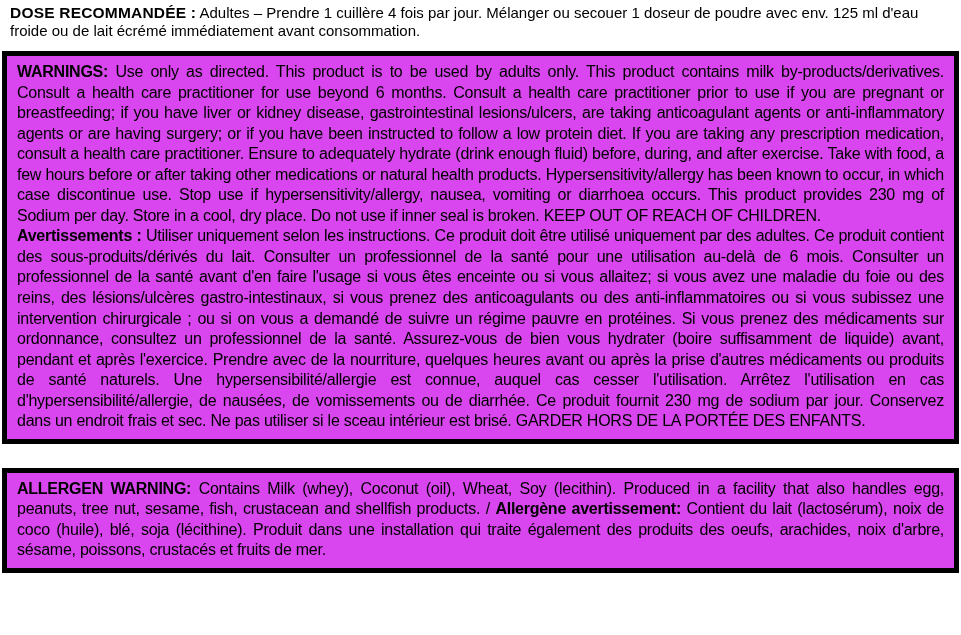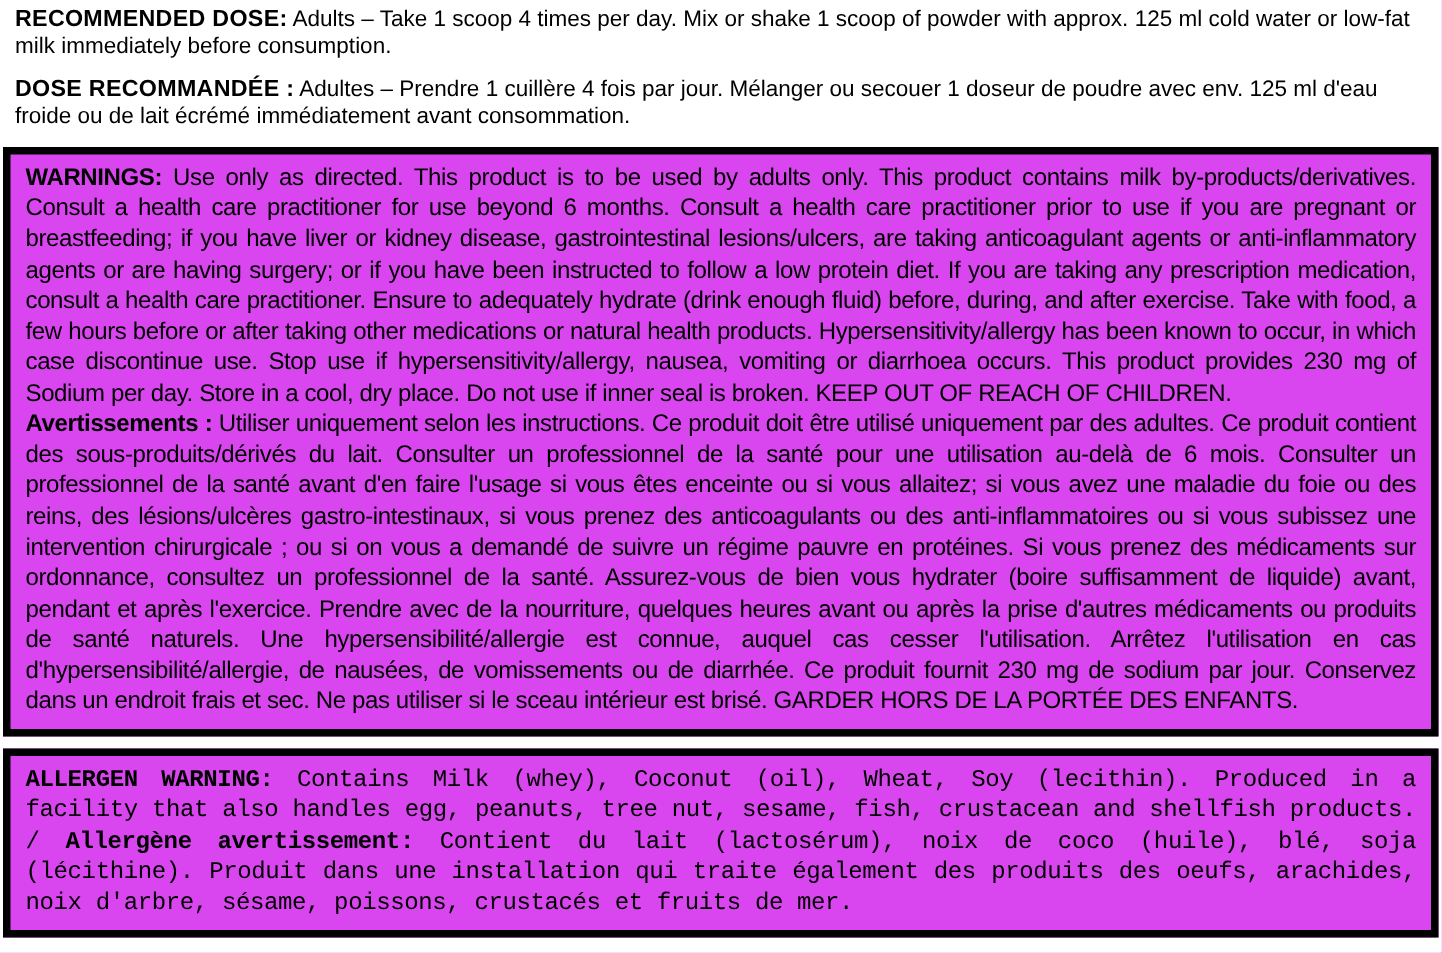--- a/index.html
+++ b/index.html
@@ -33,30 +33,29 @@
     background: #d946ef;
     padding: 6px 10px 7px 10px;
     text-align: justify;
     font-size: 16px;
     line-height: 1.285;
     letter-spacing: -0.25px;
     font-stretch: condensed;
   }
   .warnings-box { margin-top: 5px; }
   .warnings-box p + p { margin-top: 0; }
-  .allergen-box { margin-top: 8px; font-family: Liberation Mono, monospace; }
+  .allergen-box { margin-top: 24px; }
   .lead { font-weight: bold; }
 </style>
 </head>
 <body>
 
 <div class="label">
 
   <section class="dose-section">
-    <p class="dose-para"><strong class="lead">RECOMMENDED DOSE:</strong> <span>Adults – Take 1 scoop 4 times per day. Mix or shake 1 scoop of powder with approx. 125 ml cold water or low-fat milk immediately before consumption.</span></p>
     <p class="dose-para"><strong class="lead">DOSE RECOMMANDÉE :</strong> <span>Adultes – Prendre 1 cuillère 4 fois par jour. Mélanger ou secouer 1 doseur de poudre avec env. 125 ml d'eau froide ou de lait écrémé immédiatement avant consommation.</span></p>
   </section>
 
   <section class="box warnings-box">
     <p><strong class="lead">WARNINGS:</strong> <span>Use only as directed. This product is to be used by adults only. This product contains milk by-products/derivatives. Consult a health care practitioner for use beyond 6 months. Consult a health care practitioner prior to use if you are pregnant or breastfeeding; if you have liver or kidney disease, gastrointestinal lesions/ulcers, are taking anticoagulant agents or anti-inflammatory agents or are having surgery; or if you have been instructed to follow a low protein diet. If you are taking any prescription medication, consult a health care practitioner. Ensure to adequately hydrate (drink enough fluid) before, during, and after exercise. Take with food, a few hours before or after taking other medications or natural health products. Hypersensitivity/allergy has been known to occur, in which case discontinue use. Stop use if hypersensitivity/allergy, nausea, vomiting or diarrhoea occurs. This product provides 230 mg of Sodium per day. Store in a cool, dry place. Do not use if inner seal is broken. KEEP OUT OF REACH OF CHILDREN.</span></p>
     <p><strong class="lead">Avertissements :</strong> <span>Utiliser uniquement selon les instructions. Ce produit doit être utilisé uniquement par des adultes. Ce produit contient des sous-produits/dérivés du lait. Consulter un professionnel de la santé pour une utilisation au-delà de 6 mois. Consulter un professionnel de la santé avant d'en faire l'usage si vous êtes enceinte ou si vous allaitez; si vous avez une maladie du foie ou des reins, des lésions/ulcères gastro-intestinaux, si vous prenez des anticoagulants ou des anti-inflammatoires ou si vous subissez une intervention chirurgicale ; ou si on vous a demandé de suivre un régime pauvre en protéines. Si vous prenez des médicaments sur ordonnance, consultez un professionnel de la santé. Assurez-vous de bien vous hydrater (boire suffisamment de liquide) avant, pendant et après l'exercice. Prendre avec de la nourriture, quelques heures avant ou après la prise d'autres médicaments ou produits de santé naturels. Une hypersensibilité/allergie est connue, auquel cas cesser l'utilisation. Arrêtez l'utilisation en cas d'hypersensibilité/allergie, de nausées, de vomissements ou de diarrhée. Ce produit fournit 230 mg de sodium par jour. Conservez dans un endroit frais et sec. Ne pas utiliser si le sceau intérieur est brisé. GARDER HORS DE LA PORTÉE DES ENFANTS.</span></p>
   </section>
 
   <section class="box allergen-box">
     <p><strong class="lead">ALLERGEN WARNING:</strong> <span>Contains Milk (whey), Coconut (oil), Wheat, Soy (lecithin). Produced in a facility that also handles egg, peanuts, tree nut, sesame, fish, crustacean and shellfish products. /</span> <strong class="lead">Allergène avertissement:</strong> <span>Contient du lait (lactosérum), noix de coco (huile), blé, soja (lécithine). Produit dans une installation qui traite également des produits des oeufs, arachides, noix d'arbre, sésame, poissons, crustacés et fruits de mer.</span></p>

